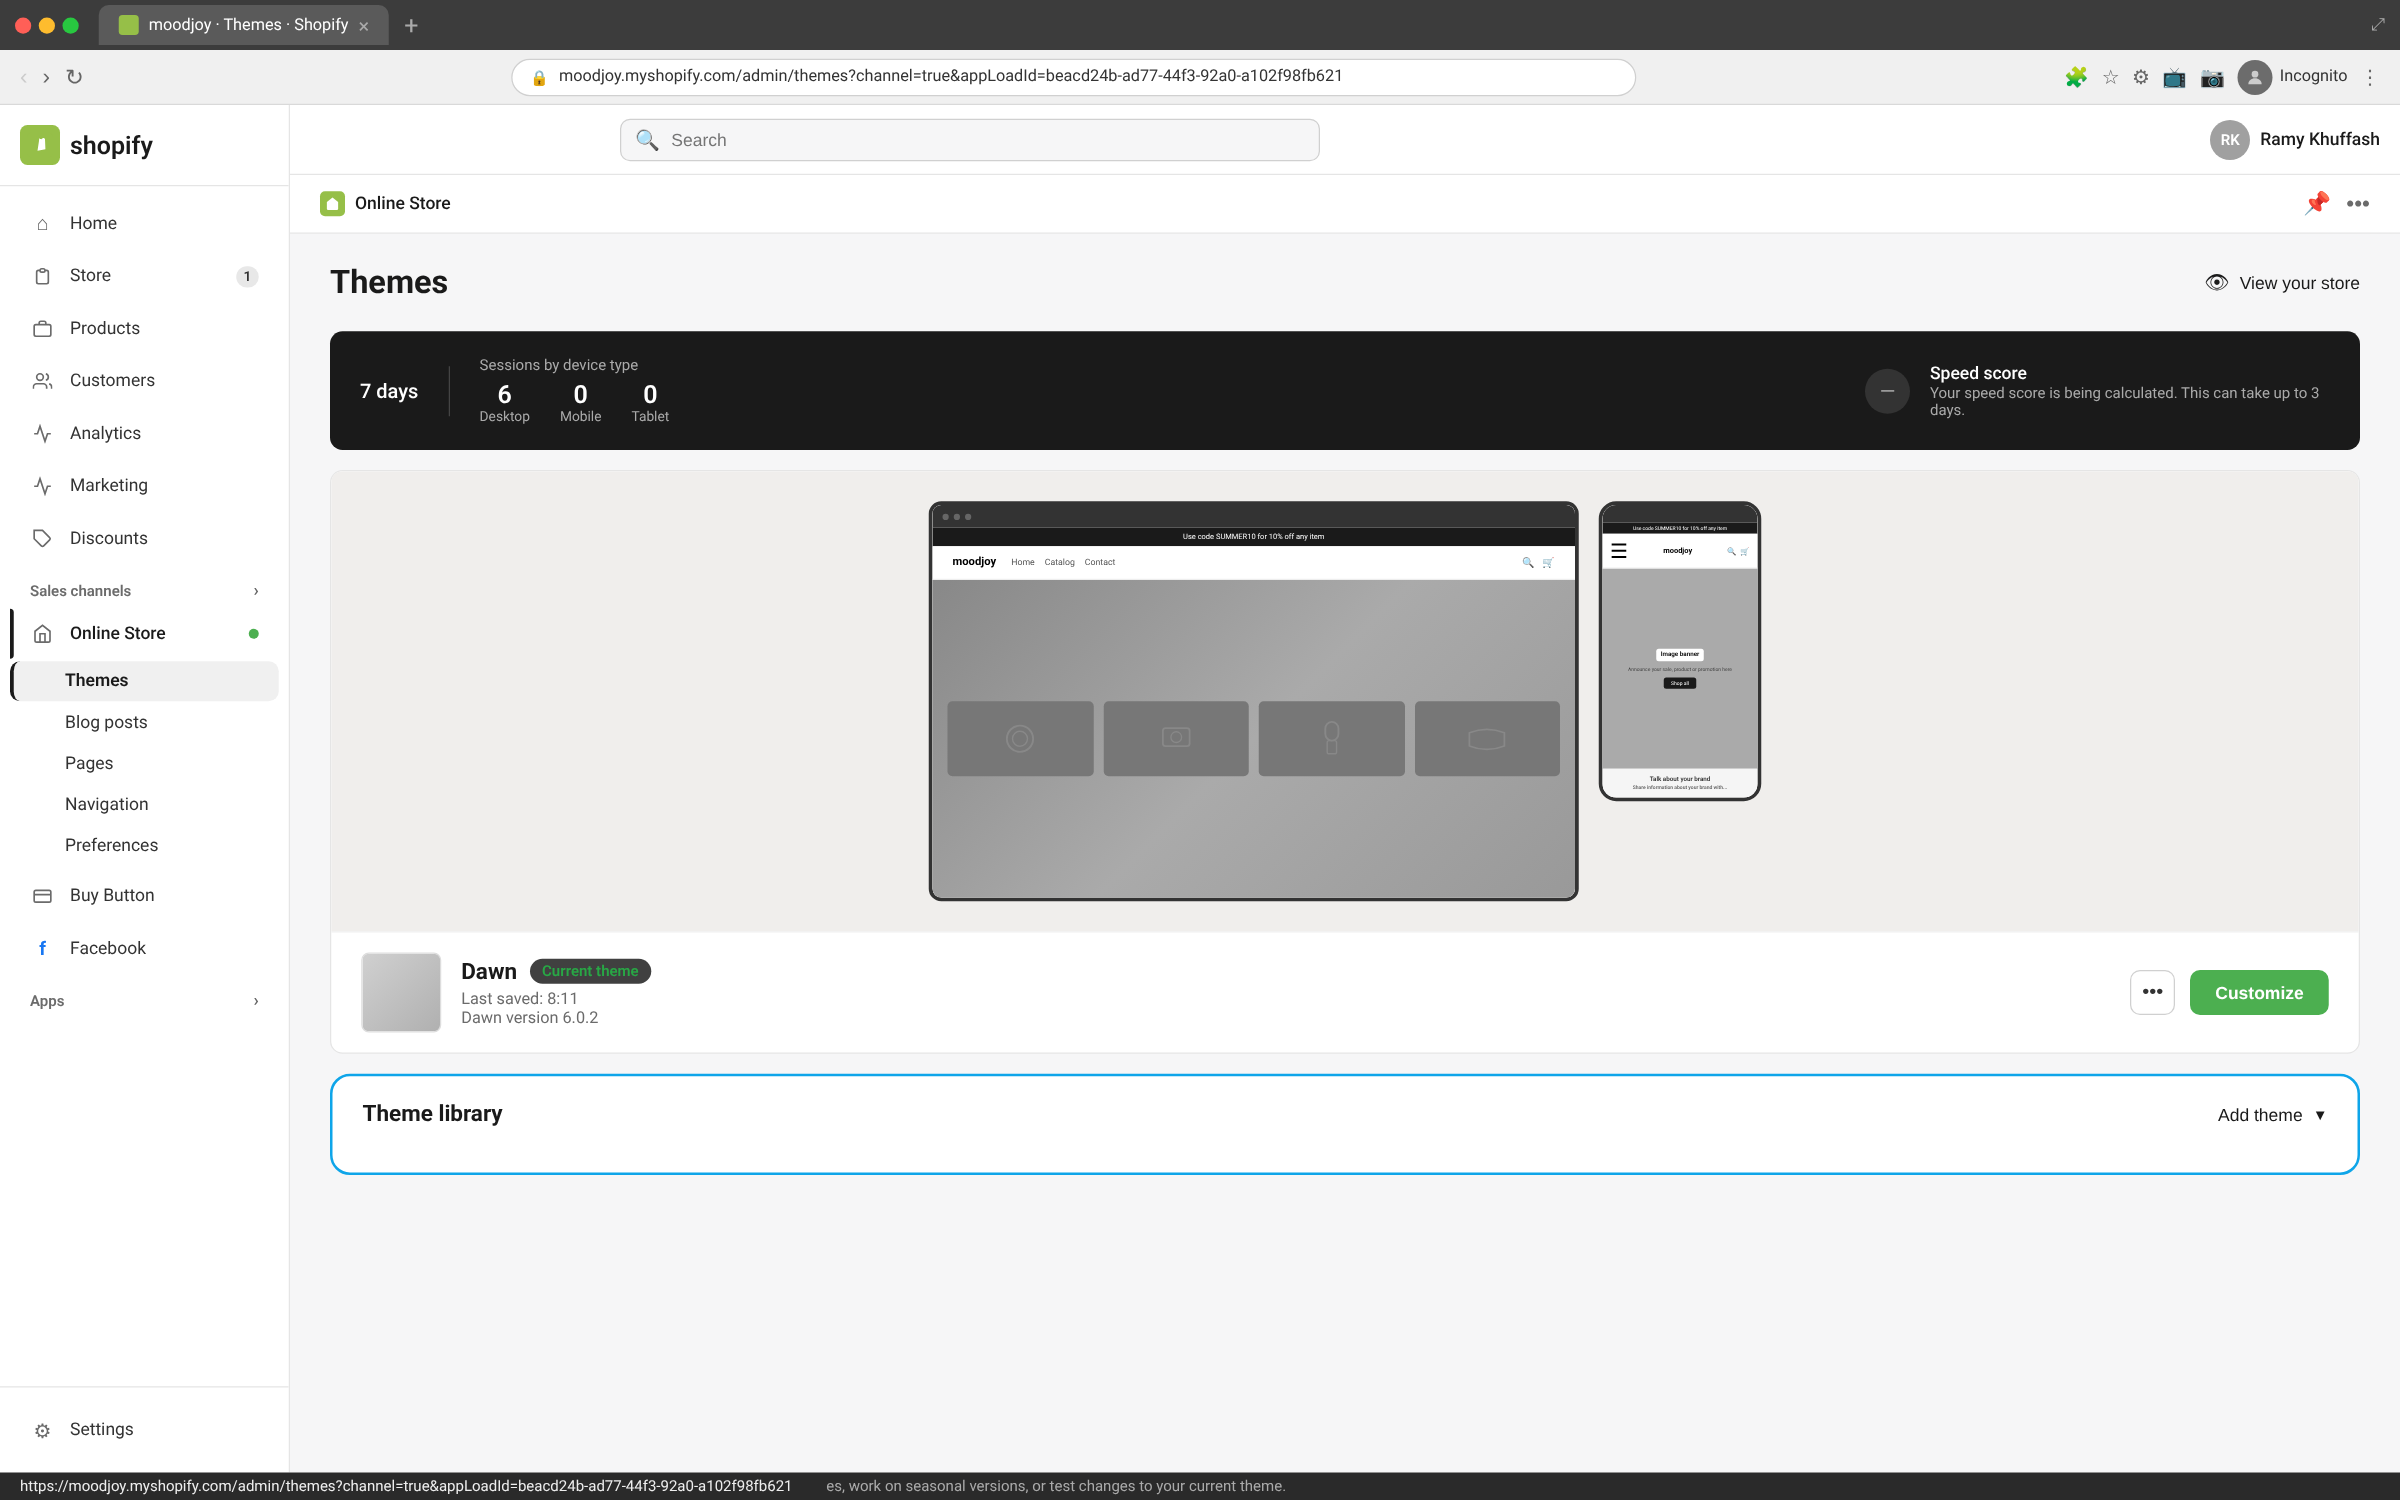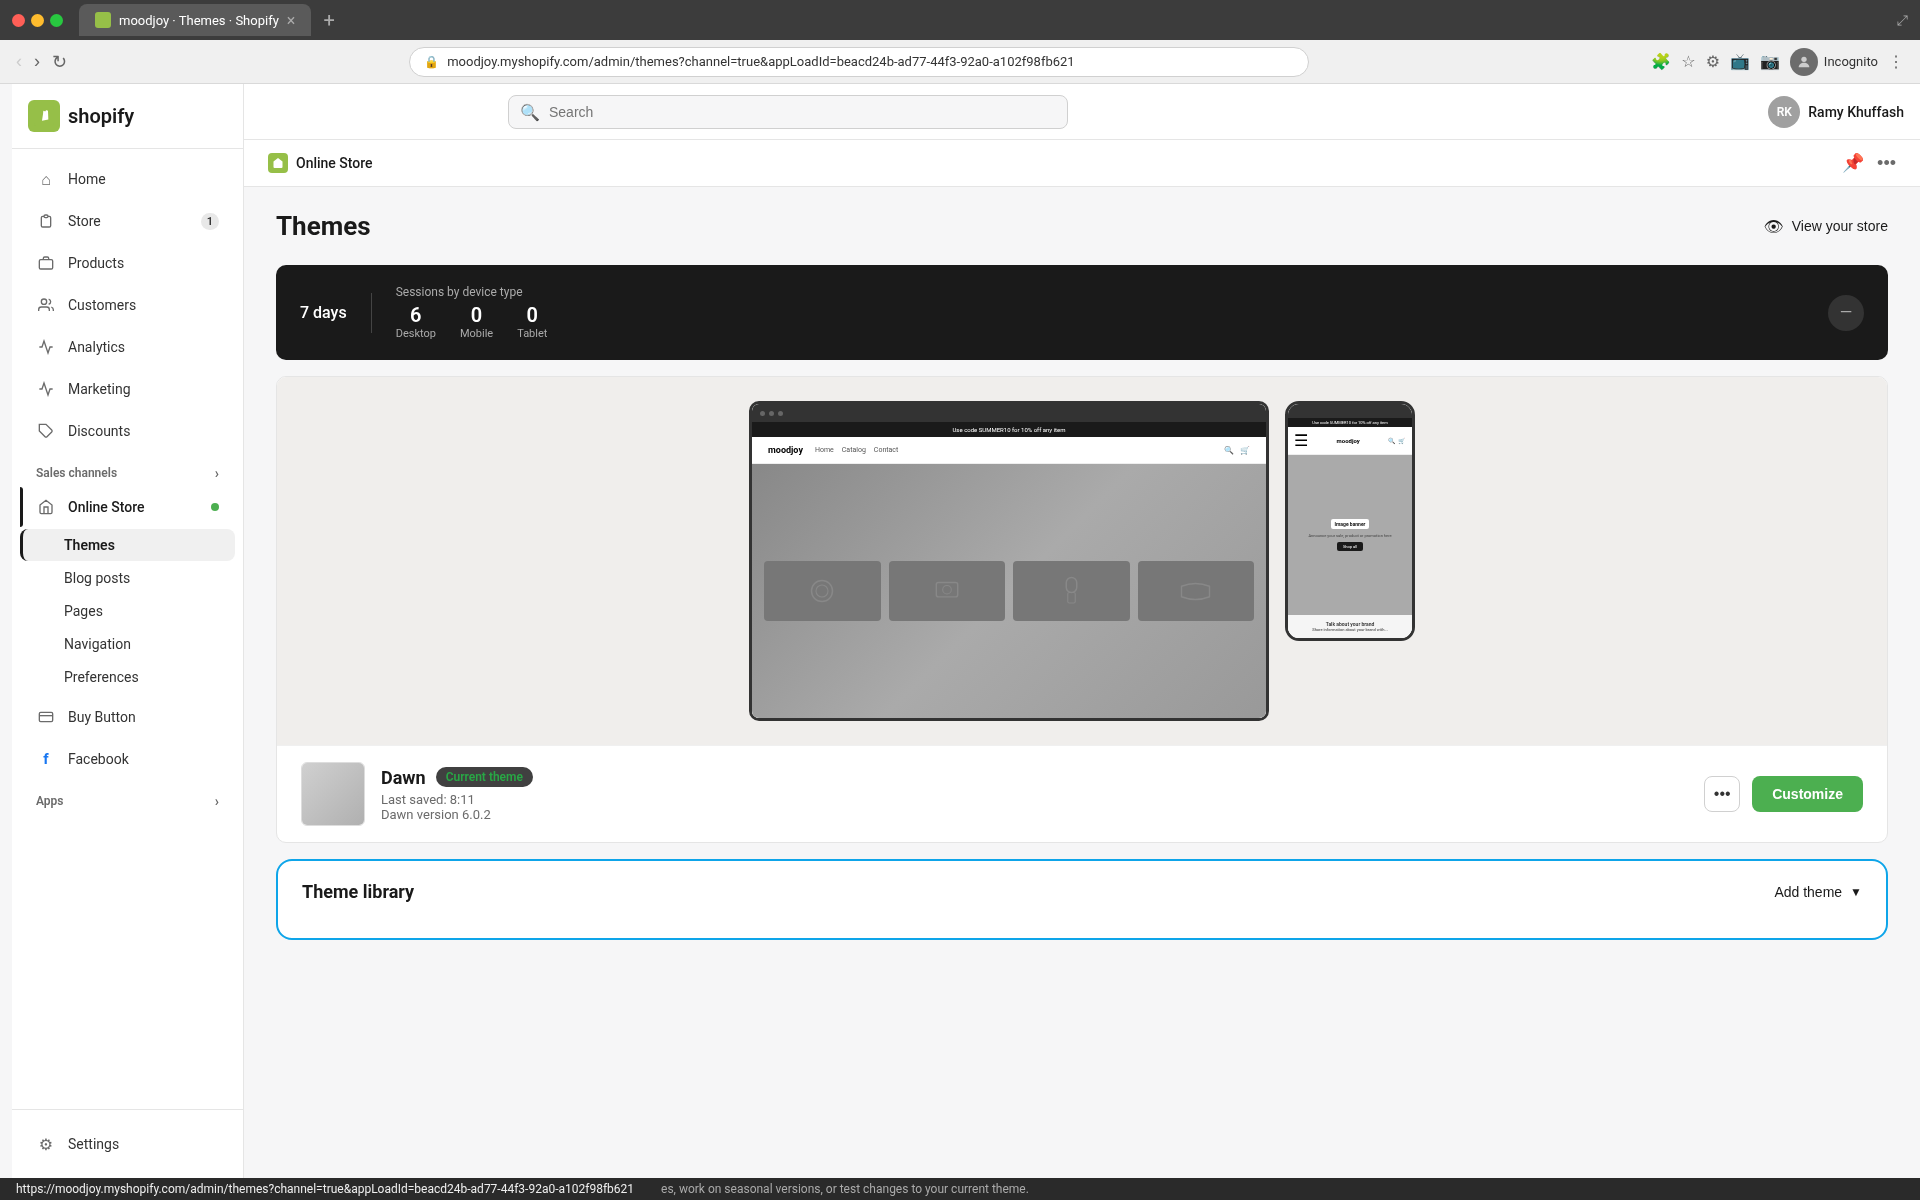--- a/index.html
+++ b/index.html
@@ -22,21 +22,21 @@
     .nav-btn:disabled { color: #ccc; }
     .url-bar { flex: 1; background: #fff; border: 1px solid #d0d0d0; border-radius: 20px; height: 30px; display: flex; align-items: center; padding: 0 14px; font-size: 13px; color: #333; gap: 8px; max-width: 900px; margin: 0 auto; }
     .url-bar span { color: #333; font-size: 13px; }
     .url-bar .lock-icon { color: #666; font-size: 12px; }
     .nav-right-btns { display: flex; gap: 10px; align-items: center; }
     .nav-icon-btn { background: none; border: none; cursor: pointer; color: #666; font-size: 16px; display: flex; align-items: center; }
     .incognito-btn { display: flex; align-items: center; gap: 6px; font-size: 13px; color: #333; cursor: pointer; }
     .incognito-icon { width: 28px; height: 28px; border-radius: 50%; background: #6c6c6c; display: flex; align-items: center; justify-content: center; color: #fff; font-size: 14px; }
 
     
-    .app-layout { display: flex; flex: 1; height: calc(1200px - 84px); margin-left: 12px; }
+    .app-layout { display: flex; flex: 1; height: calc(1200px - 84px); }
 
     
     .sidebar { width: 232px; background: #fff; border-right: 1px solid #e5e5e5; display: flex; flex-direction: column; overflow-y: auto; flex-shrink: 0; }
     .sidebar-logo { padding: 16px; display: flex; align-items: center; gap: 10px; border-bottom: 1px solid #e5e5e5; }
     .shopify-logo { display: flex; align-items: center; gap: 8px; text-decoration: none; }
     .shopify-bag { width: 32px; height: 32px; background: #96bf48; border-radius: 6px; display: flex; align-items: center; justify-content: center; color: #fff; font-size: 18px; font-weight: bold; }
     .shopify-text { font-size: 20px; font-weight: 600; color: #1a1a1a; }
 
     .sidebar-nav { padding: 8px 0; flex: 1; }
     .nav-item { display: flex; align-items: center; padding: 10px 16px; gap: 12px; cursor: pointer; border-radius: 8px; margin: 2px 8px; color: #333; font-size: 14px; text-decoration: none; position: relative; }
@@ -394,20 +394,24 @@
               <span class="stats-device">Mobile</span>
             </div>
             <div class="stats-value-group">
               <span class="stats-num">0</span>
               <span class="stats-device">Tablet</span>
             </div>
           </div>
         </div>
         <div class="speed-section">
           <div class="speed-icon">—</div>
+          <div class="speed-text">
+            <div class="speed-title">Speed score</div>
+            <div class="speed-desc">Your speed score is being calculated. This can take up to 3 days.</div>
+          </div>
         </div>
       </div>
 
       <div class="theme-preview-card">
         <div class="theme-preview-images">
 
           <div class="preview-desktop">
             <div class="preview-desktop-screen">
               <div class="preview-desktop-topbar">
                 <div class="preview-desktop-dot"></div>

